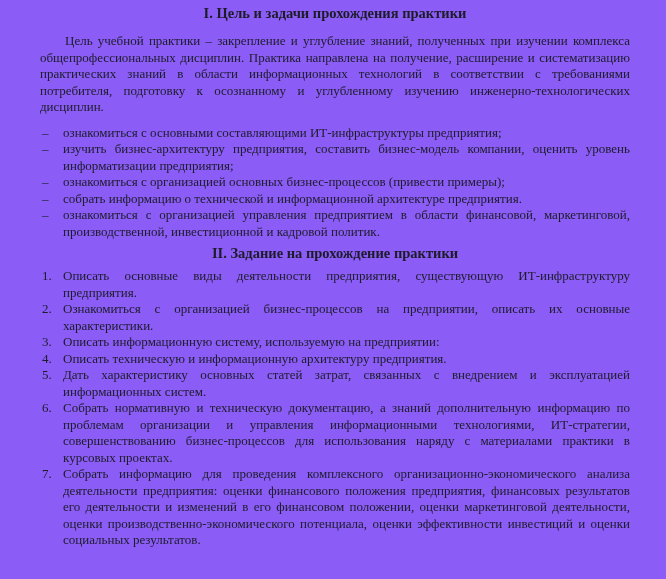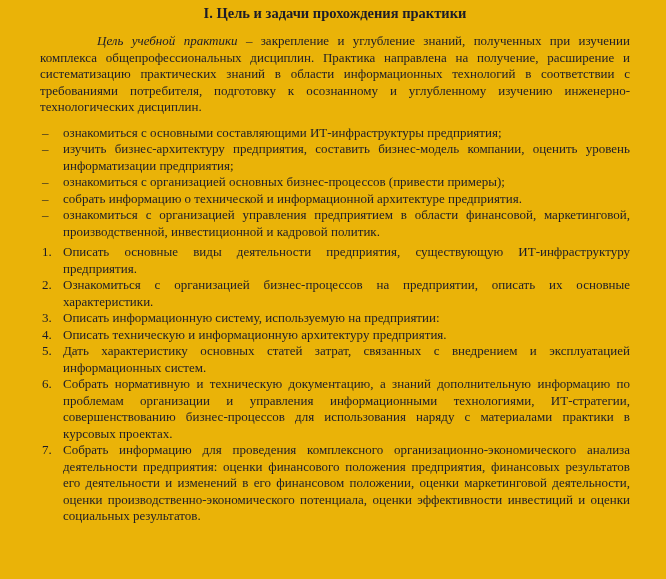--- a/index.html
+++ b/index.html
@@ -6,21 +6,21 @@
     margin: 0;
     padding: 0;
     background: #ffffff;
   }
   .page {
     width: 666px;
     height: 579px;
     box-sizing: border-box;
     padding: 4px 36px 0 40px;
     overflow: hidden;
-    background: #eab308;
+    background: #8b5cf6;
     font-family: "Liberation Serif", "DejaVu Serif", serif;
     font-size: 13px;
     line-height: 16.5px;
     color: #1c1c29;
   }
   .heading {
     text-align: center;
     font-weight: bold;
     font-size: 14.5px;
     line-height: 18px;
@@ -28,22 +28,20 @@
   }
   .heading.second {
     margin: 0 0 6px 0;
   }
   .intro {
     text-align: justify;
     text-indent: 25px;
     margin: 0 0 9px 0;
   }
   .intro .lead {
-    font-style: italic;
-    margin-left: 32px;
   }
   .tasks-label {
     font-style: italic;
     text-indent: 25px;
     margin: 0 0 9px 0;
   }
   .list {
     margin: 0 0 4px 0;
   }
   .list-item {
@@ -100,20 +98,21 @@
     <div class="list-item">
       <span class="marker">–</span>
       <span class="item-text">собрать информацию о технической и информационной архитектуре предприятия.</span>
     </div>
     <div class="list-item">
       <span class="marker">–</span>
       <span class="item-text">ознакомиться с организацией управления предприятием в области финансовой, маркетинговой, производственной, инвестиционной и кадровой политик.</span>
     </div>
   </div>
 
+  <div class="heading second">II. Задание на прохождение практики</div>
 
   <div class="num-list">
     <div class="list-item">
       <span class="marker">1.</span>
       <span class="item-text">Описать основные виды деятельности предприятия, существующую ИТ-инфраструктуру предприятия.</span>
     </div>
     <div class="list-item">
       <span class="marker">2.</span>
       <span class="item-text">Ознакомиться с организацией бизнес-процессов на предприятии, описать их основные характеристики.</span>
     </div>

